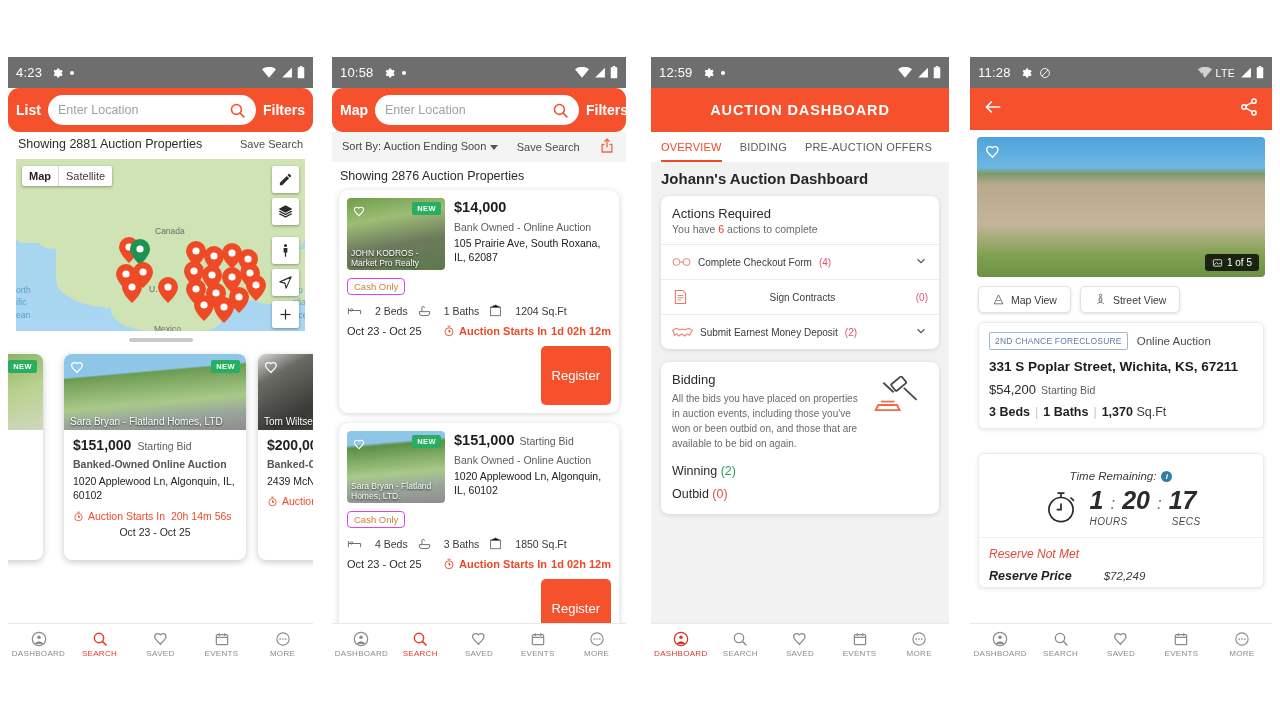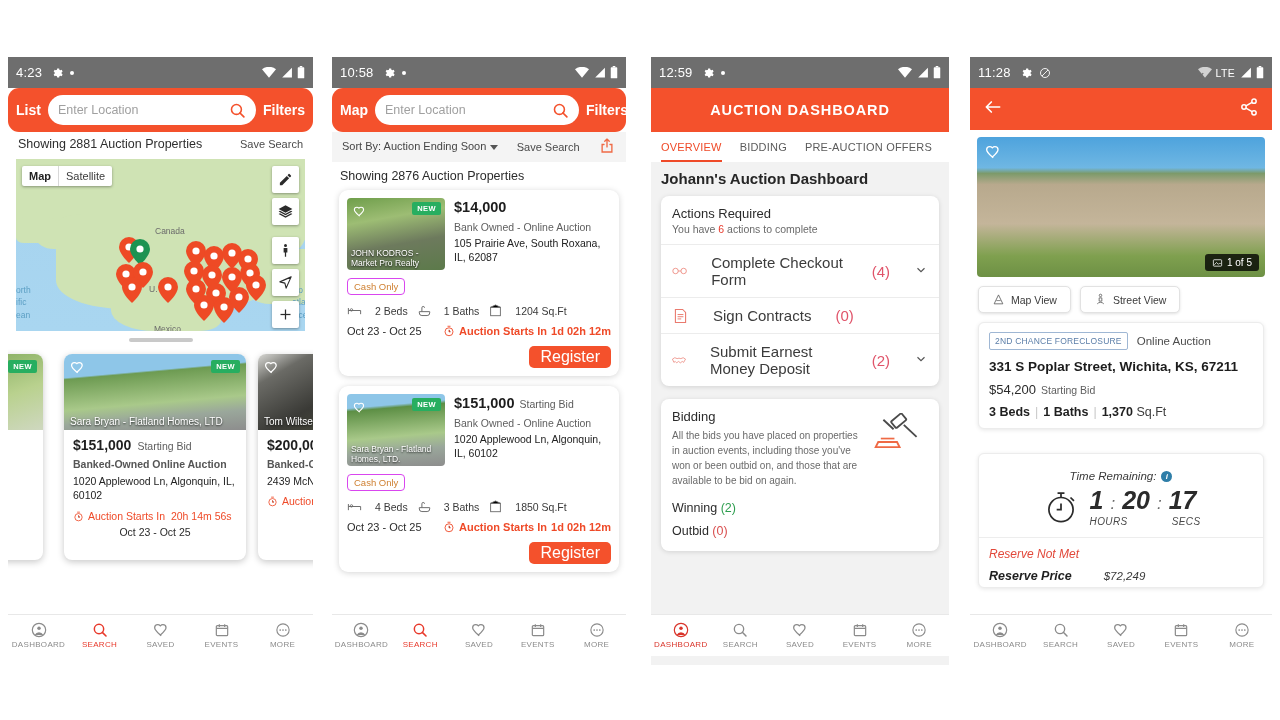--- a/index.html
+++ b/index.html
@@ -109,35 +109,35 @@
   .lc-sub { font-size:10.5px; color:#5f5f5f; margin-top:5px; }
   .lc-addr { font-size:10.5px; color:#222; margin-top:3px; line-height:1.35; }
   .chip { display:inline-block; border:1px solid #d946ef; color:#cf8032; border-radius:4px;
           font-size:9.5px; padding:2px 6px; margin-top:8px; }
   .specs { display:flex; align-items:center; gap:5px; margin-top:9px; font-size:10.5px; color:#3a3a3a; }
   .specs .sp { display:flex; align-items:center; gap:13px; margin-right:5px; }
   .lc-bottom { display:flex; align-items:center; justify-content:space-between; margin-top:8px; }
   .dates { font-size:11px; color:#2b2b2b; }
   .starts { display:flex; align-items:center; gap:4px; color:#ef4a28; font-size:11px; font-weight:700; }
   .register {
-    background:#f4512c; color:#fff; border:0; border-radius:5px; font-size:16px;
-    padding:2px 11px; float:right; margin-top:9px; font-family:"Liberation Sans",sans-serif; cursor:pointer;
+    background:#f4512c; color:#fff; border:0; border-radius:5px; font-size:13px;
+    padding:22px 11px; float:right; margin-top:9px; font-family:"Liberation Sans",sans-serif; cursor:pointer;
   }
 
   
   .tabs { display:flex; gap:18px; padding: 9px 10px 0; background:#fff; overflow:hidden; }
   .tab { font-size:11px; color:#5b5b5b; white-space:nowrap; padding-bottom:7px; letter-spacing:.2px; }
   .tab.active { color:#ef4a28; border-bottom:2px solid #ef4a28; }
   .dash-bg { background:#f2f2f2; padding: 8px 0 0; height: 100%; }
   .dash-title { font-size:15px; font-weight:700; color:#262626; padding: 0 10px 9px; }
   .card { background:#fff; border-radius:8px; box-shadow:0 1px 5px rgba(0,0,0,.13); margin: 0 10px 13px; }
   .card-h { font-size:13px; color:#2b2b2b; padding: 10px 11px 2px; }
   .card-sub { font-size:10.5px; color:#6a6a6a; padding: 0 11px 9px; }
-  .action-row { display:flex; align-items:center; gap:24px; padding: 9px 11px;
-                border-top:1px solid #ececec; font-size:15px; color:#3b3b3b; }
+  .action-row { display:flex; align-items:center; gap:7px; padding: 9px 11px;
+                border-top:1px solid #ececec; font-size:10px; color:#3b3b3b;justify-content:space-between; }
   .action-row .cnt { color:#e0546a; }
   .action-row .chev { margin-left:auto; }
   .bid-desc { font-size:10px; color:#6a6a6a; padding: 2px 78px 4px 11px; line-height:1.5; }
   .bid-stat { font-size:12.5px; color:#2b2b2b; padding: 9px 11px 0; }
   .bid-stat.last { padding-bottom: 13px; }
   .win { color:#2e9e4f; }
   .out { color:#d94f4f; }
   .gavel { position:absolute; right:16px; top:14px; }
 
   
@@ -168,21 +168,21 @@
   .tnum { font-size:25px; font-weight:700; color:#2b2b2b; }
   .tcolon { font-size:17px; color:#6a6a6a; }
   .tlabels { display:flex; justify-content:center; gap:22px; font-size:10px; color:#4a4a4a; margin-top:1px; letter-spacing:.4px; }
   .divline { border-top:1px solid #ededed; margin: 10px -10px 0; }
   .reserve-not { color:#e2483a; font-size:12px; font-weight:400; margin-top:9px; }
   .reserve-row { display:flex; align-items:baseline; margin-top:8px; }
   .reserve-row .rl { font-size:12.5px; font-weight:700; color:#1f1f1f; }
   .reserve-row .rv { font-size:11.5px; color:#3a3a3a; margin-left:32px; }
 
   
-  .bottomnav { position:absolute; bottom:9px; left:0; right:0; background:#fff;
+  .bottomnav { position:absolute; bottom:0; left:0; right:0; background:#fff;
                border-top:1px solid #e8e8e8; display:flex; height:42px; align-items:center; }
   .navitem { flex:1; display:flex; flex-direction:column; align-items:center; gap:2px; color:#8b8b8b; }
   .navitem span { font-size:8px; letter-spacing:.3px; }
   .navitem.active { color:#e8392b; }
   .navitem.active.dash { color:#d9342a; }
 </style>
 </head>
 <body>
 
 <div class="stage">

